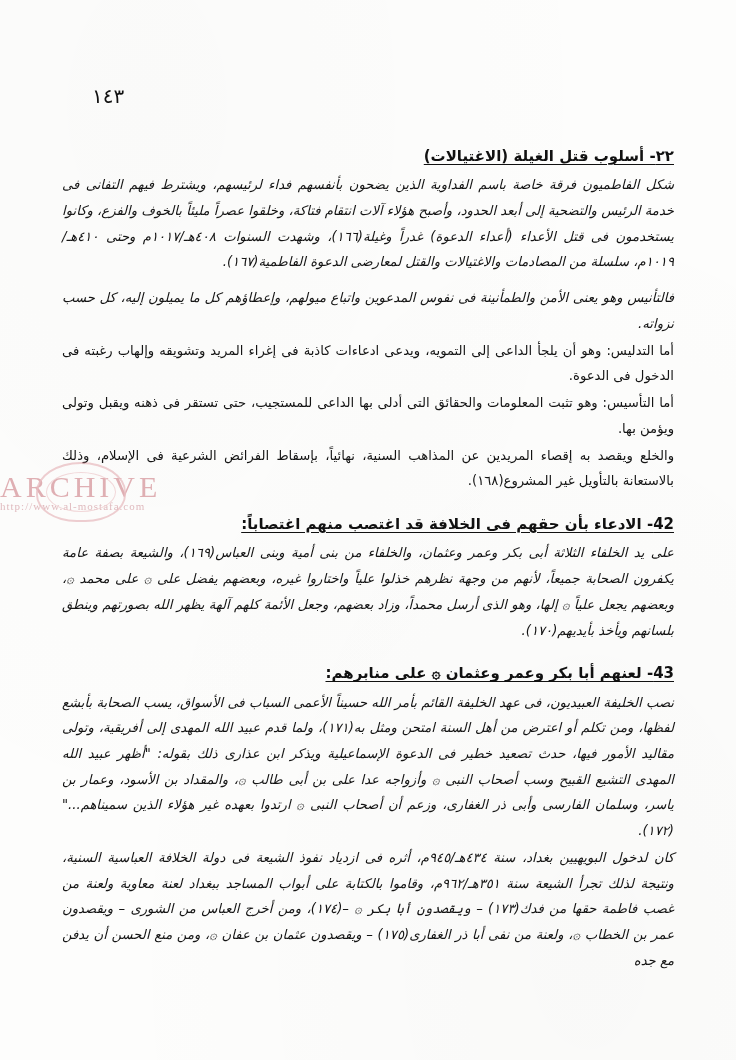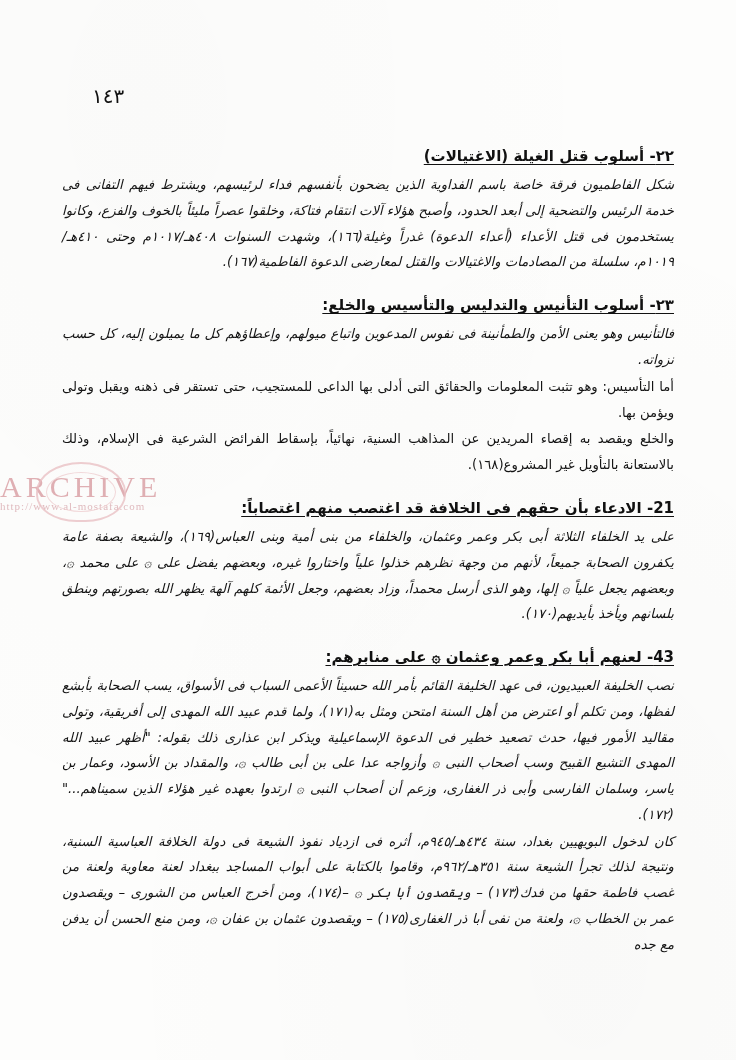--- a/index.html
+++ b/index.html
@@ -139,28 +139,28 @@
     </div>
   </div>
 
   <div class="content">
 
     <div class="heading">٢٢- أسلوب قتل الغيلة (الاغتيالات)</div>
     <p class="para">شكل الفاطميون فرقة خاصة باسم الفداوية الذين يضحون بأنفسهم فداء لرئيسهم، ويشترط فيهم التفانى فى خدمة الرئيس والتضحية إلى أبعد الحدود، وأصبح هؤلاء آلات انتقام فتاكة، وخلقوا عصراً مليئاً بالخوف والفزع، وكانوا يستخدمون فى قتل الأعداء (أعداء الدعوة) غدراً وغيلة(١٦٦)، وشهدت السنوات ٤٠٨هـ/١٠١٧م وحتى ٤١٠هـ/١٠١٩م، سلسلة من المصادمات والاغتيالات والقتل لمعارضى الدعوة الفاطمية(١٦٧).</p>
 
     <div class="blockgap"></div>
 
-    <div class="heading">٢٣- أسلوب التأنيس والتدليس والتأسيس والخلع:</div>
     <p class="para">فالتأنيس وهو يعنى الأمن والطمأنينة فى نفوس المدعوين واتباع ميولهم، وإعطاؤهم كل ما يميلون إليه، كل حسب نزواته.</p>
+    <p class="indent">أما التدليس: وهو أن يلجأ الداعى إلى التمويه، ويدعى ادعاءات كاذبة فى إغراء المريد وتشويقه وإلهاب رغبته فى الدخول فى الدعوة.</p>
     <p class="indent">أما التأسيس: وهو تثبت المعلومات والحقائق التى أدلى بها الداعى للمستجيب، حتى تستقر فى ذهنه ويقبل وتولى ويؤمن بها.</p>
     <p class="indent">والخلع ويقصد به إقصاء المريدين عن المذاهب السنية، نهائياً، بإسقاط الفرائض الشرعية فى الإسلام، وذلك بالاستعانة بالتأويل غير المشروع(١٦٨).</p>
 
     <div class="blockgap"></div>
 
-    <div class="heading">21- الادعاء بأن حقهم فى الخلافة قد اغتصب منهم اغتصاباً:</div>
+    <div class="heading">42- الادعاء بأن حقهم فى الخلافة قد اغتصب منهم اغتصاباً:</div>
     <p class="para">على يد الخلفاء الثلاثة أبى بكر وعمر وعثمان، والخلفاء من بنى أمية وبنى العباس(١٦٩)، والشيعة بصفة عامة يكفرون الصحابة جميعاً، لأنهم من وجهة نظرهم خذلوا علياً واختاروا غيره، وبعضهم يفضل على ۞ على محمد ۞، وبعضهم يجعل علياً ۞ إلها، وهو الذى أرسل محمداً، وزاد بعضهم، وجعل الأئمة كلهم آلهة يظهر الله بصورتهم وينطق بلسانهم ويأخذ بأيديهم(١٧٠).</p>
 
     <div class="blockgap"></div>
 
     <div class="heading">43- لعنهم أبا بكر وعمر وعثمان ۞ على منابرهم:</div>
     <p class="para">نصب الخليفة العبيديون، فى عهد الخليفة القائم بأمر الله حسيناً الأعمى السباب فى الأسواق، يسب الصحابة بأبشع لفظها، ومن تكلم أو اعترض من أهل السنة امتحن ومثل به(١٧١)، ولما قدم عبيد الله المهدى إلى أفريقية، وتولى مقاليد الأمور فيها، حدث تصعيد خطير فى الدعوة الإسماعيلية ويذكر ابن عذارى ذلك بقوله: "أظهر عبيد الله المهدى التشيع القبيح وسب أصحاب النبى ۞ وأزواجه عدا على بن أبى طالب ۞، والمقداد بن الأسود، وعمار بن ياسر، وسلمان الفارسى وأبى ذر الغفارى، وزعم أن أصحاب النبى ۞ ارتدوا بعهده غير هؤلاء الذين سميناهم..."(١٧٢).</p>
     <p class="para last-block">كان لدخول البويهيين بغداد، سنة ٤٣٤هـ/٩٤٥م، أثره فى ازدياد نفوذ الشيعة فى دولة الخلافة العباسية السنية، ونتيجة لذلك تجرأ الشيعة سنة ٣٥١هـ/٩٦٢م، وقاموا بالكتابة على أبواب المساجد ببغداد لعنة معاوية ولعنة من غصب فاطمة حقها من فدك(١٧٣) – ويقصدون أبا بكر ۞ –(١٧٤)، ومن أخرج العباس من الشورى – ويقصدون عمر بن الخطاب ۞، ولعنة من نفى أبا ذر الغفارى(١٧٥) – ويقصدون عثمان بن عفان ۞، ومن منع الحسن أن يدفن مع جده</p>
 
   </div>
 </div>

